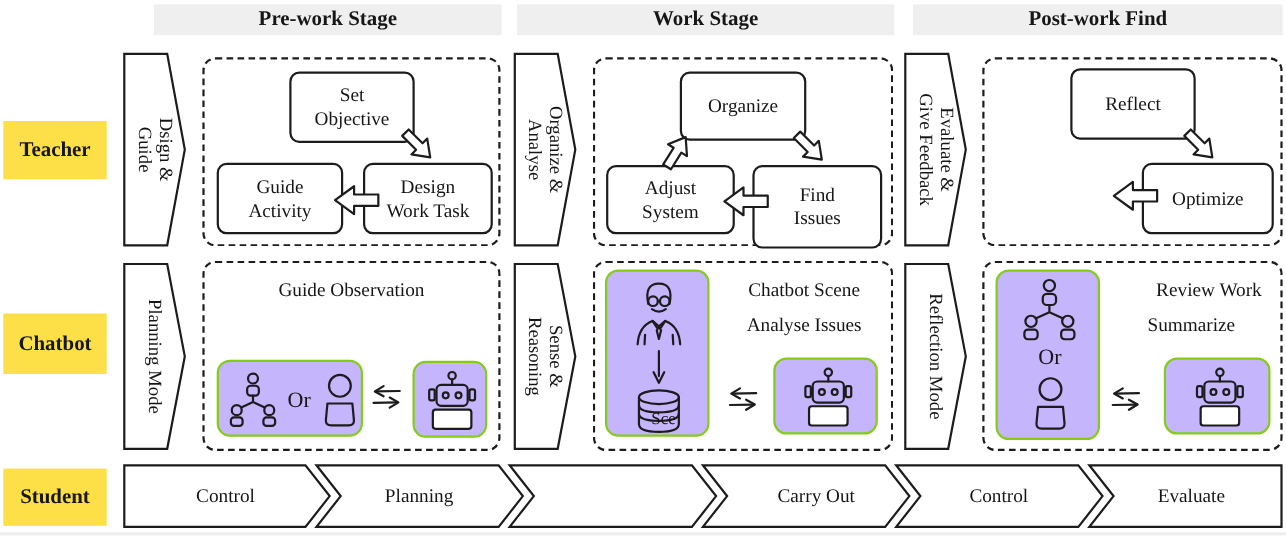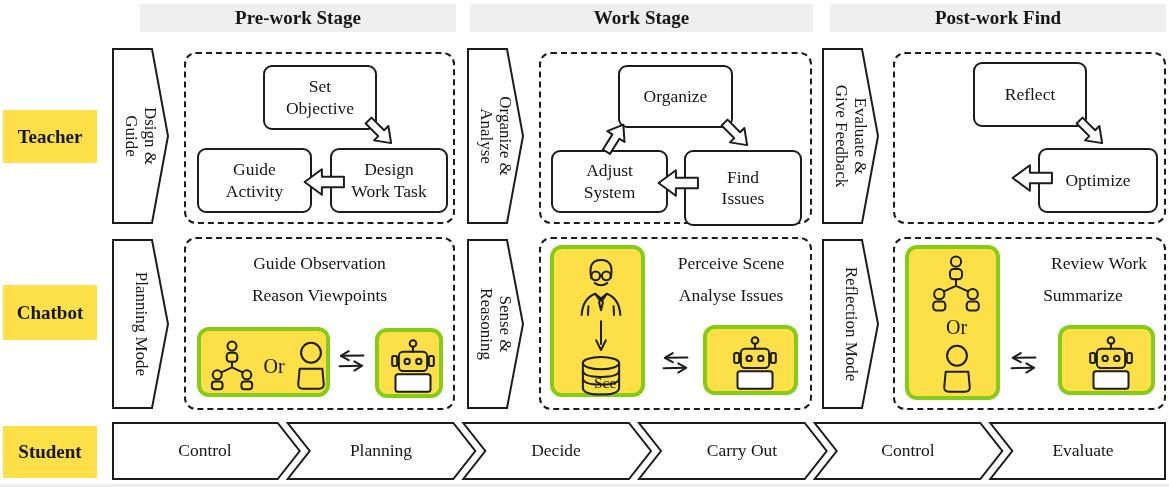--- a/index.html
+++ b/index.html
@@ -5,21 +5,21 @@
   html,body{margin:0;padding:0;background:#fff;}
   #canvas{position:relative;width:1169px;height:487px;background:#fff;overflow:hidden;
           font-family:Liberation Serif, serif;color:#161616;}
   .abs{position:absolute;}
   .hdr{background:#efefef;font-weight:bold;font-size:19px;display:flex;align-items:center;justify-content:center;}
   .rowlbl{background:#fde047;font-weight:bold;font-size:19px;display:flex;align-items:center;justify-content:center;}
   .dash{border:2px dashed #1c1c1c;border-radius:12px;box-sizing:border-box;}
   .node{border:2px solid #1c1c1c;border-radius:9px;background:#fff;box-sizing:border-box;
         display:flex;align-items:center;justify-content:center;text-align:center;
         font-size:17.5px;line-height:1.22;white-space:pre-line;}
-  .obox{border:4px solid #84cc16;border-radius:12px;background:#fde047;box-sizing:border-box;}
+  .obox{border:2px solid #84cc16;border-radius:12px;background:#c4b5fd;box-sizing:border-box;}
   .txt{display:flex;align-items:center;justify-content:center;text-align:center;font-size:17.5px;}
   .or{display:flex;align-items:center;justify-content:center;font-size:20px;}
   .vtext{position:absolute;left:50%;top:50%;transform:translate(-50%,-50%) rotate(90deg);
          text-align:center;font-size:17px;line-height:1.12;white-space:pre-line;}
   .pent{fill:#fff;stroke:#1c1c1c;stroke-width:2;vector-effect:non-scaling-stroke;}
   .ln{stroke:#1c1c1c;stroke-width:2;fill:none;vector-effect:non-scaling-stroke;
       stroke-linecap:round;stroke-linejoin:round;}
   .fw{fill:#fff;}
   .chev{fill:#fff;stroke:#1c1c1c;stroke-width:2;stroke-linejoin:miter;}
   .step{display:flex;align-items:center;justify-content:center;font-size:17.5px;}
@@ -178,21 +178,20 @@
         <polygon class="pent" points="1,1 40,1 56,85 40,169 1,169"></polygon>
       </svg>
     <div class="vtext" style="width:164px">Reflection Mode</div>
   </div>
 
   <div class="abs dash" style="left:184px;top:237px;width:271px;height:173px"></div>
   <div class="abs dash" style="left:539px;top:237px;width:273px;height:173px"></div>
   <div class="abs dash" style="left:893px;top:237px;width:273px;height:173px"></div>
 
   <div class="abs txt" style="left:184px;top:250px;width:271px;height:26px">Guide Observation</div>
-  <div class="abs txt" style="left:184px;top:282px;width:271px;height:26px">Reason Viewpoints</div>
   <div class="abs obox" style="left:197px;top:327px;width:133px;height:70px">
     <svg class="abs" style="left:8px;top:9px;width:46px;height:50px" viewBox="0 0 56 60">
         <use href="#g-group"></use>
       </svg>
     <div class="abs or" style="left:55px;top:0;width:36px;height:70px">Or</div>
     <svg class="abs" style="left:93px;top:10px;width:34px;height:50px" viewBox="0 0 36 52">
         <use href="#g-person"></use>
       </svg>
   </div>
   <svg class="abs" style="left:338px;top:347px;width:27px;height:28px" viewBox="0 0 34 30">
@@ -209,21 +208,21 @@
         <use href="#g-teacher"></use>
       </svg>
     <svg class="abs" style="left:40px;top:70px;width:14px;height:34px" viewBox="0 0 16 36">
         <use href="#g-darr"></use>
       </svg>
     <svg class="abs" style="left:24px;top:106px;width:46px;height:42px" viewBox="0 0 48 44">
         <use href="#g-db"></use>
       </svg>
     <div class="abs" style="left:40px;top:125px;width:34px;height:20px;font-size:15.5px">Sce</div>
   </div>
-  <div class="abs txt" style="left:648px;top:250px;width:166px;height:26px">Perceive Scene</div>
+  <div class="abs txt" style="left:648px;top:250px;width:166px;height:26px">Chatbot Scene</div>
   <div class="abs txt" style="left:648px;top:282px;width:166px;height:26px">Analyse Issues</div>
   <svg class="abs" style="left:662px;top:349px;width:27px;height:28px" viewBox="0 0 34 30">
       <use href="#g-dbl"></use>
     </svg>
   <div class="abs obox" style="left:703px;top:325px;width:95px;height:70px">
     <svg class="abs" style="left:23px;top:6px;width:50px;height:56px" viewBox="0 0 60 66">
         <use href="#g-robot"></use>
       </svg>
   </div>
 
@@ -250,19 +249,18 @@
   <svg class="abs" style="left:112px;top:422px;width:1054px;height:58px" viewBox="0 0 1054 58">
     <polygon class="chev" points="1,1 165.7,1 187.7,29 165.7,57 1,57"></polygon>
     <polygon class="chev" points="175.7,1 341.3,1 363.3,29 341.3,57 175.7,57 197.7,29"></polygon>
     <polygon class="chev" points="351.3,1 517,1 539,29 517,57 351.3,57 373.3,29"></polygon>
     <polygon class="chev" points="527,1 692.7,1 714.7,29 692.7,57 527,57 549,29"></polygon>
     <polygon class="chev" points="702.7,1 868.3,1 890.3,29 868.3,57 702.7,57 724.7,29"></polygon>
     <polygon class="chev" points="878.3,1 1053,1 1053,57 878.3,57 900.3,29"></polygon>
   </svg>
   <div class="abs step" style="left:128px;top:422px;width:154px;height:56px">Control</div>
   <div class="abs step" style="left:304px;top:422px;width:154px;height:56px">Planning</div>
-  <div class="abs step" style="left:479px;top:422px;width:154px;height:56px">Decide</div>
   <div class="abs step" style="left:665px;top:422px;width:154px;height:56px">Carry Out</div>
   <div class="abs step" style="left:831px;top:422px;width:154px;height:56px">Control</div>
   <div class="abs step" style="left:1006px;top:422px;width:154px;height:56px">Evaluate</div>
 
   <div class="abs" style="left:0;top:484px;width:1169px;height:3px;background:#ececec"></div>
 </div>
 
 </body></html>

